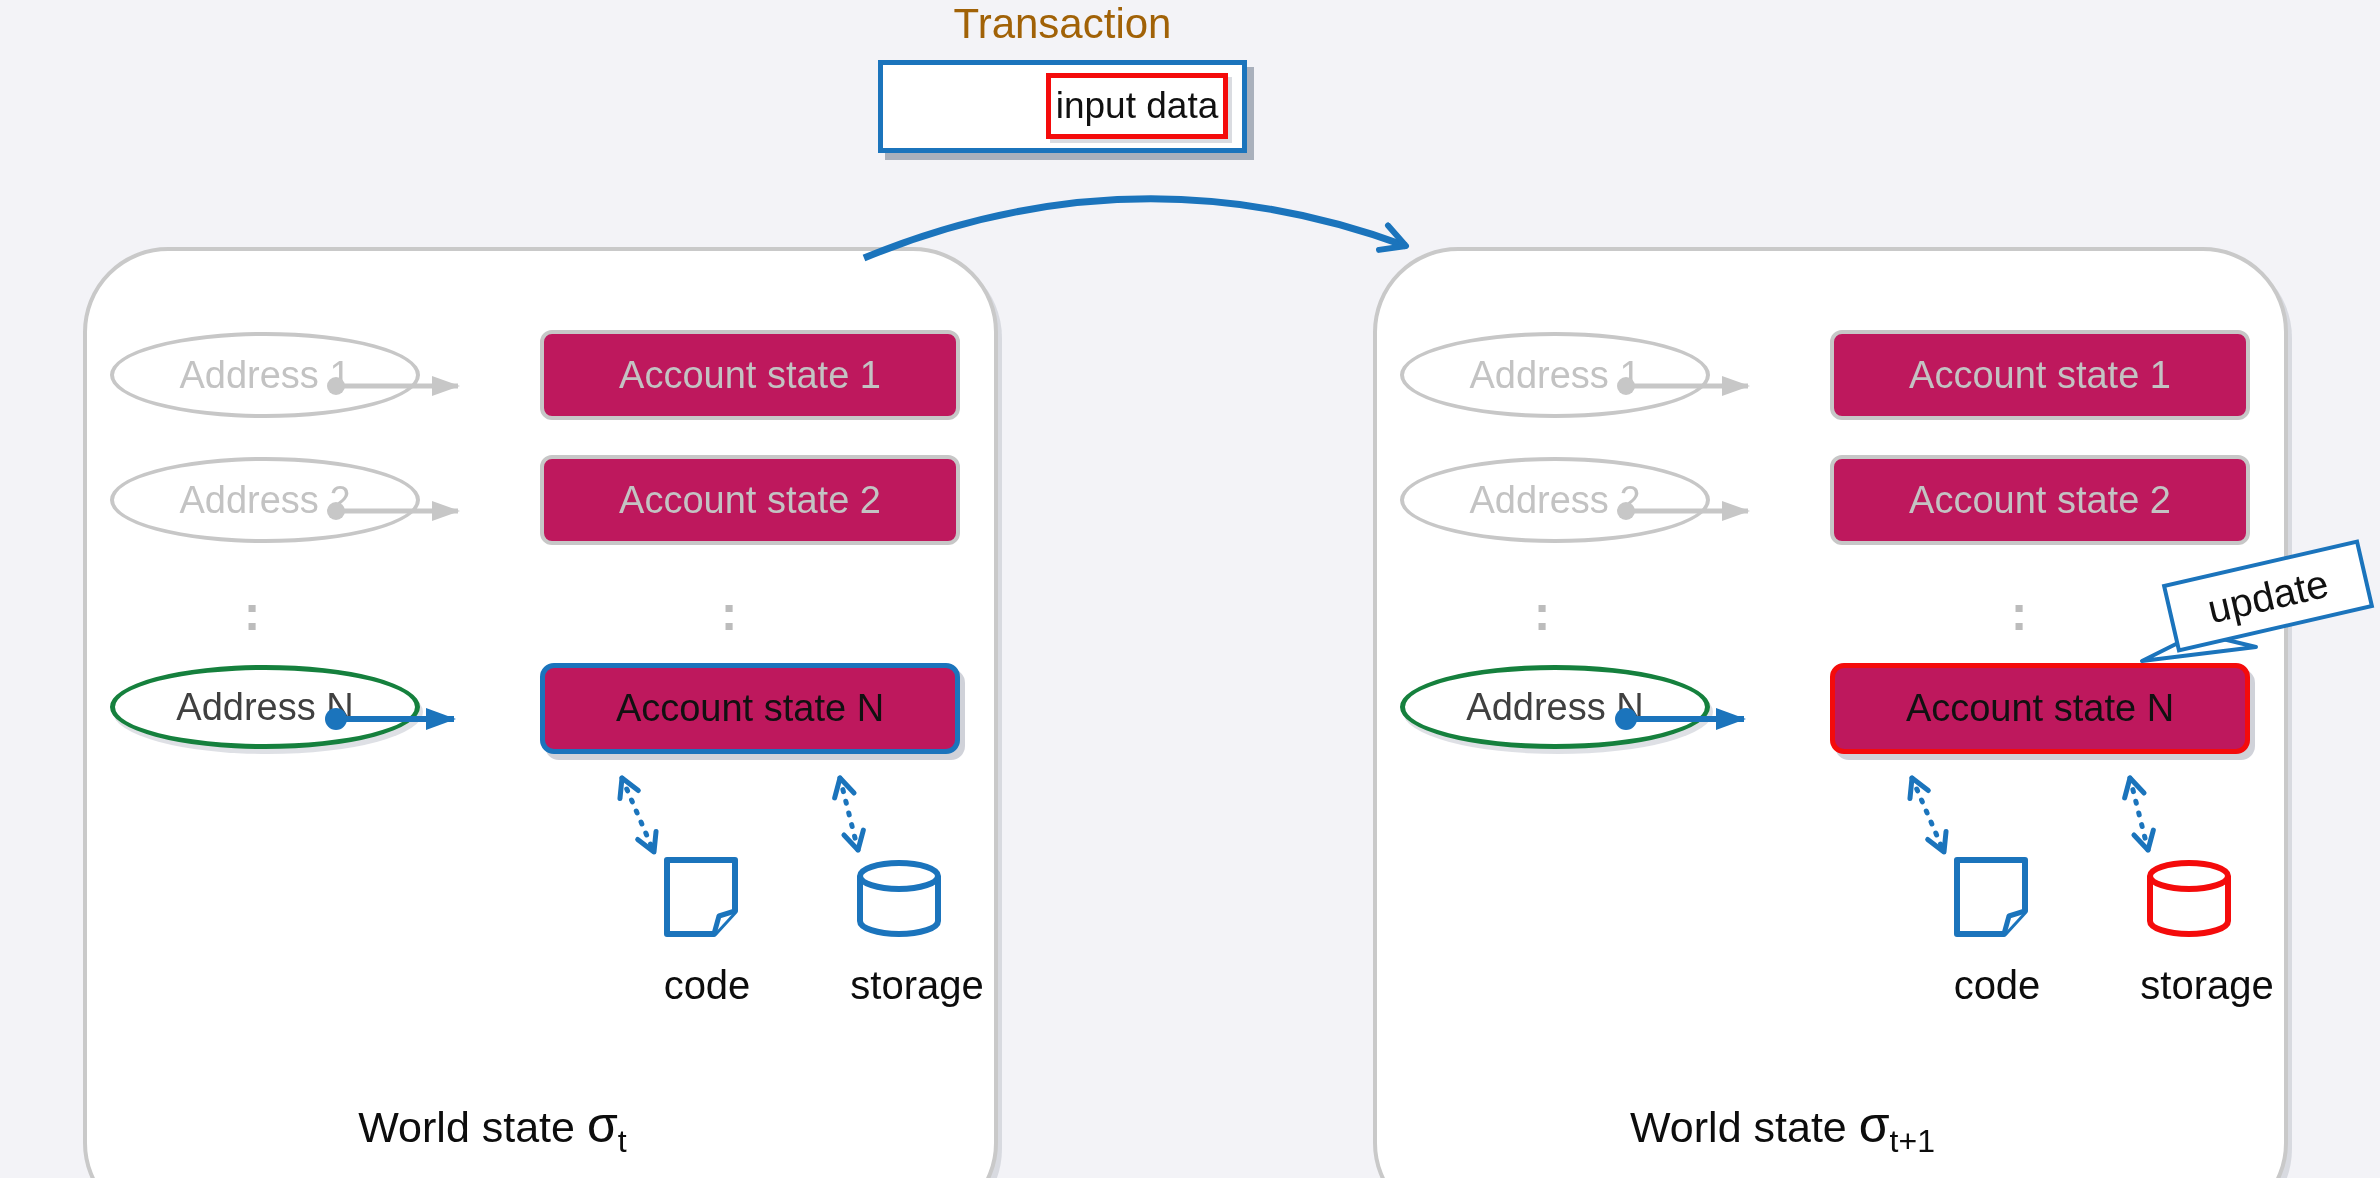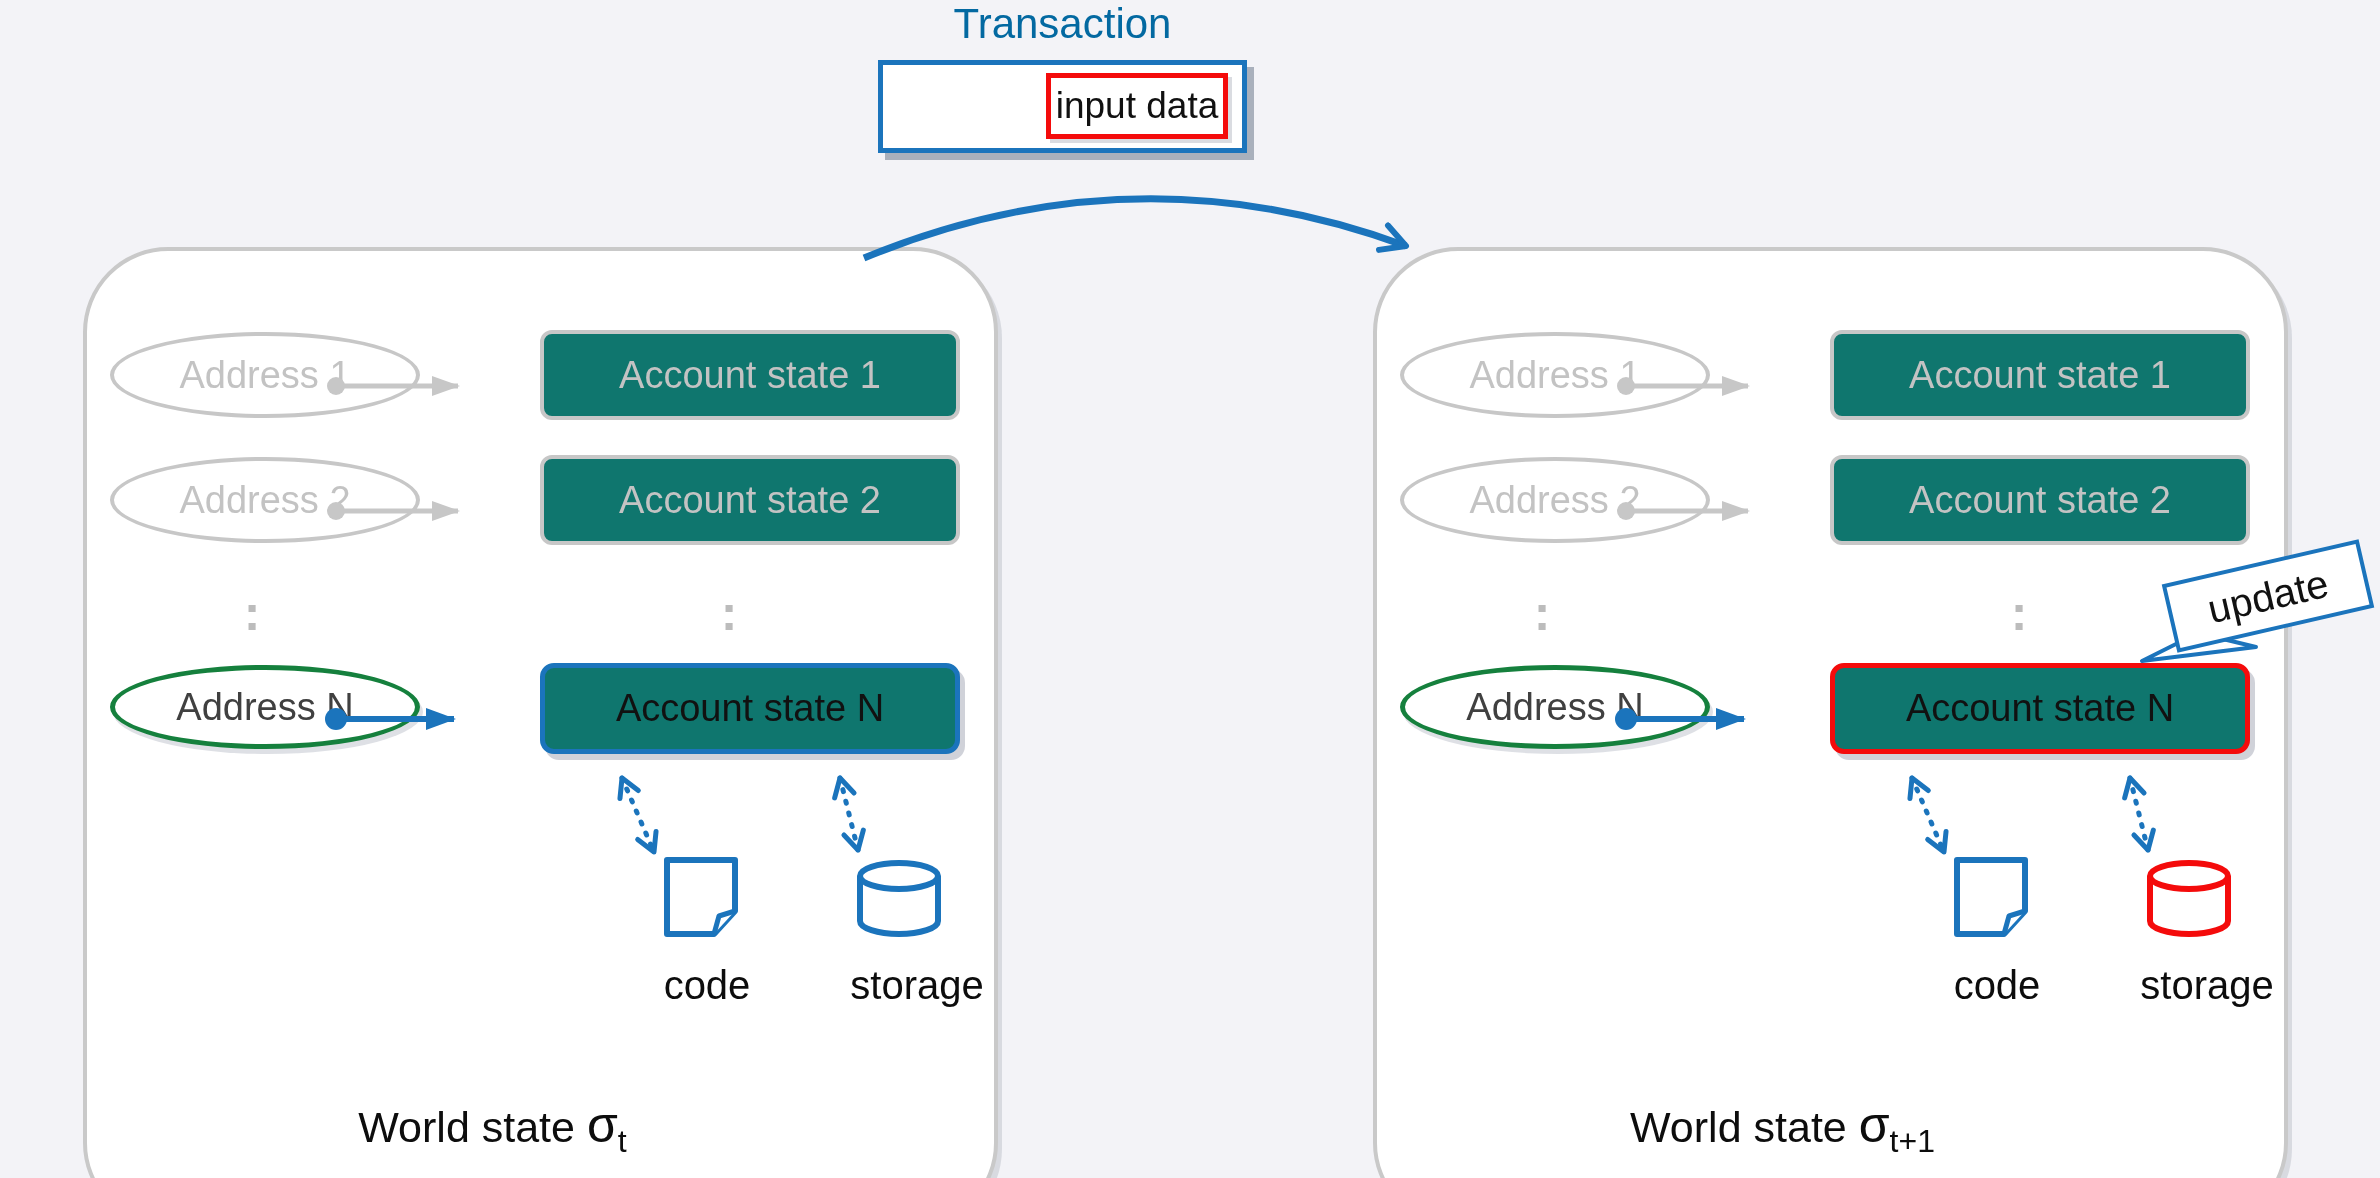--- a/index.html
+++ b/index.html
@@ -5,21 +5,21 @@
   html,body{margin:0;padding:0;}
   .canvas{
     position:relative;width:2380px;height:1178px;overflow:hidden;
     background:#f3f3f7;
     font-family:"Liberation Sans", sans-serif;
     color:#111;
   }
   
   .tx-title{
     position:absolute;left:878px;top:0px;width:369px;
-    text-align:center;font-size:42px;font-weight:400;color:#0369a1;
+    text-align:center;font-size:42px;font-weight:400;color:#a16207;
   }
   .tx-box{
     position:absolute;left:878px;top:60px;width:369px;height:93px;
     box-sizing:border-box;background:#fff;border:5px solid #1b74bc;
     box-shadow:7px 7px 0 #a9b0bc;
     padding-left:6px;
   }
   .input-box{
     position:absolute;right:14px;top:8px;width:182px;height:66px;
     box-sizing:border-box;border:5px solid #f40b0b;background:#fff;
@@ -42,21 +42,21 @@
     font-size:38px;background:#fff;
   }
   .ellipse.gray{border:4px solid #c7c7c7;color:#c3c3c3;}
   .ellipse.blue{border:5px solid #15803d;color:#404040;box-shadow:3px 5px 0 rgba(160,166,180,.35);}
   .ellipse.r1{top:81px;}
   .ellipse.r2{top:206px;}
   .ellipse.rN{top:414px;height:84px;}
   .acct{
     position:absolute;left:453px;width:420px;height:90px;box-sizing:border-box;
     border-radius:12px;display:flex;align-items:center;justify-content:center;
-    font-size:38px;background:#0f766e;
+    font-size:38px;background:#be185d;
   }
   .acct.gray{border:4px solid #c7c7c7;color:#c3c3c3;}
   .acct.blue{border:5px solid #1b74bc;color:#111;border-radius:14px;box-shadow:5px 6px 0 rgba(150,156,170,.45);}
   .acct.red{border:5px solid #f40b0b;color:#111;border-radius:14px;box-shadow:5px 6px 0 rgba(150,156,170,.45);}
   .acct.r1{top:79px;}
   .acct.r2{top:204px;}
   .acct.rN{top:412px;height:91px;}
   .dots{
     position:absolute;top:330px;width:60px;height:80px;
     text-align:center;font-size:50px;line-height:64px;font-weight:bold;color:#bcbcbc;

